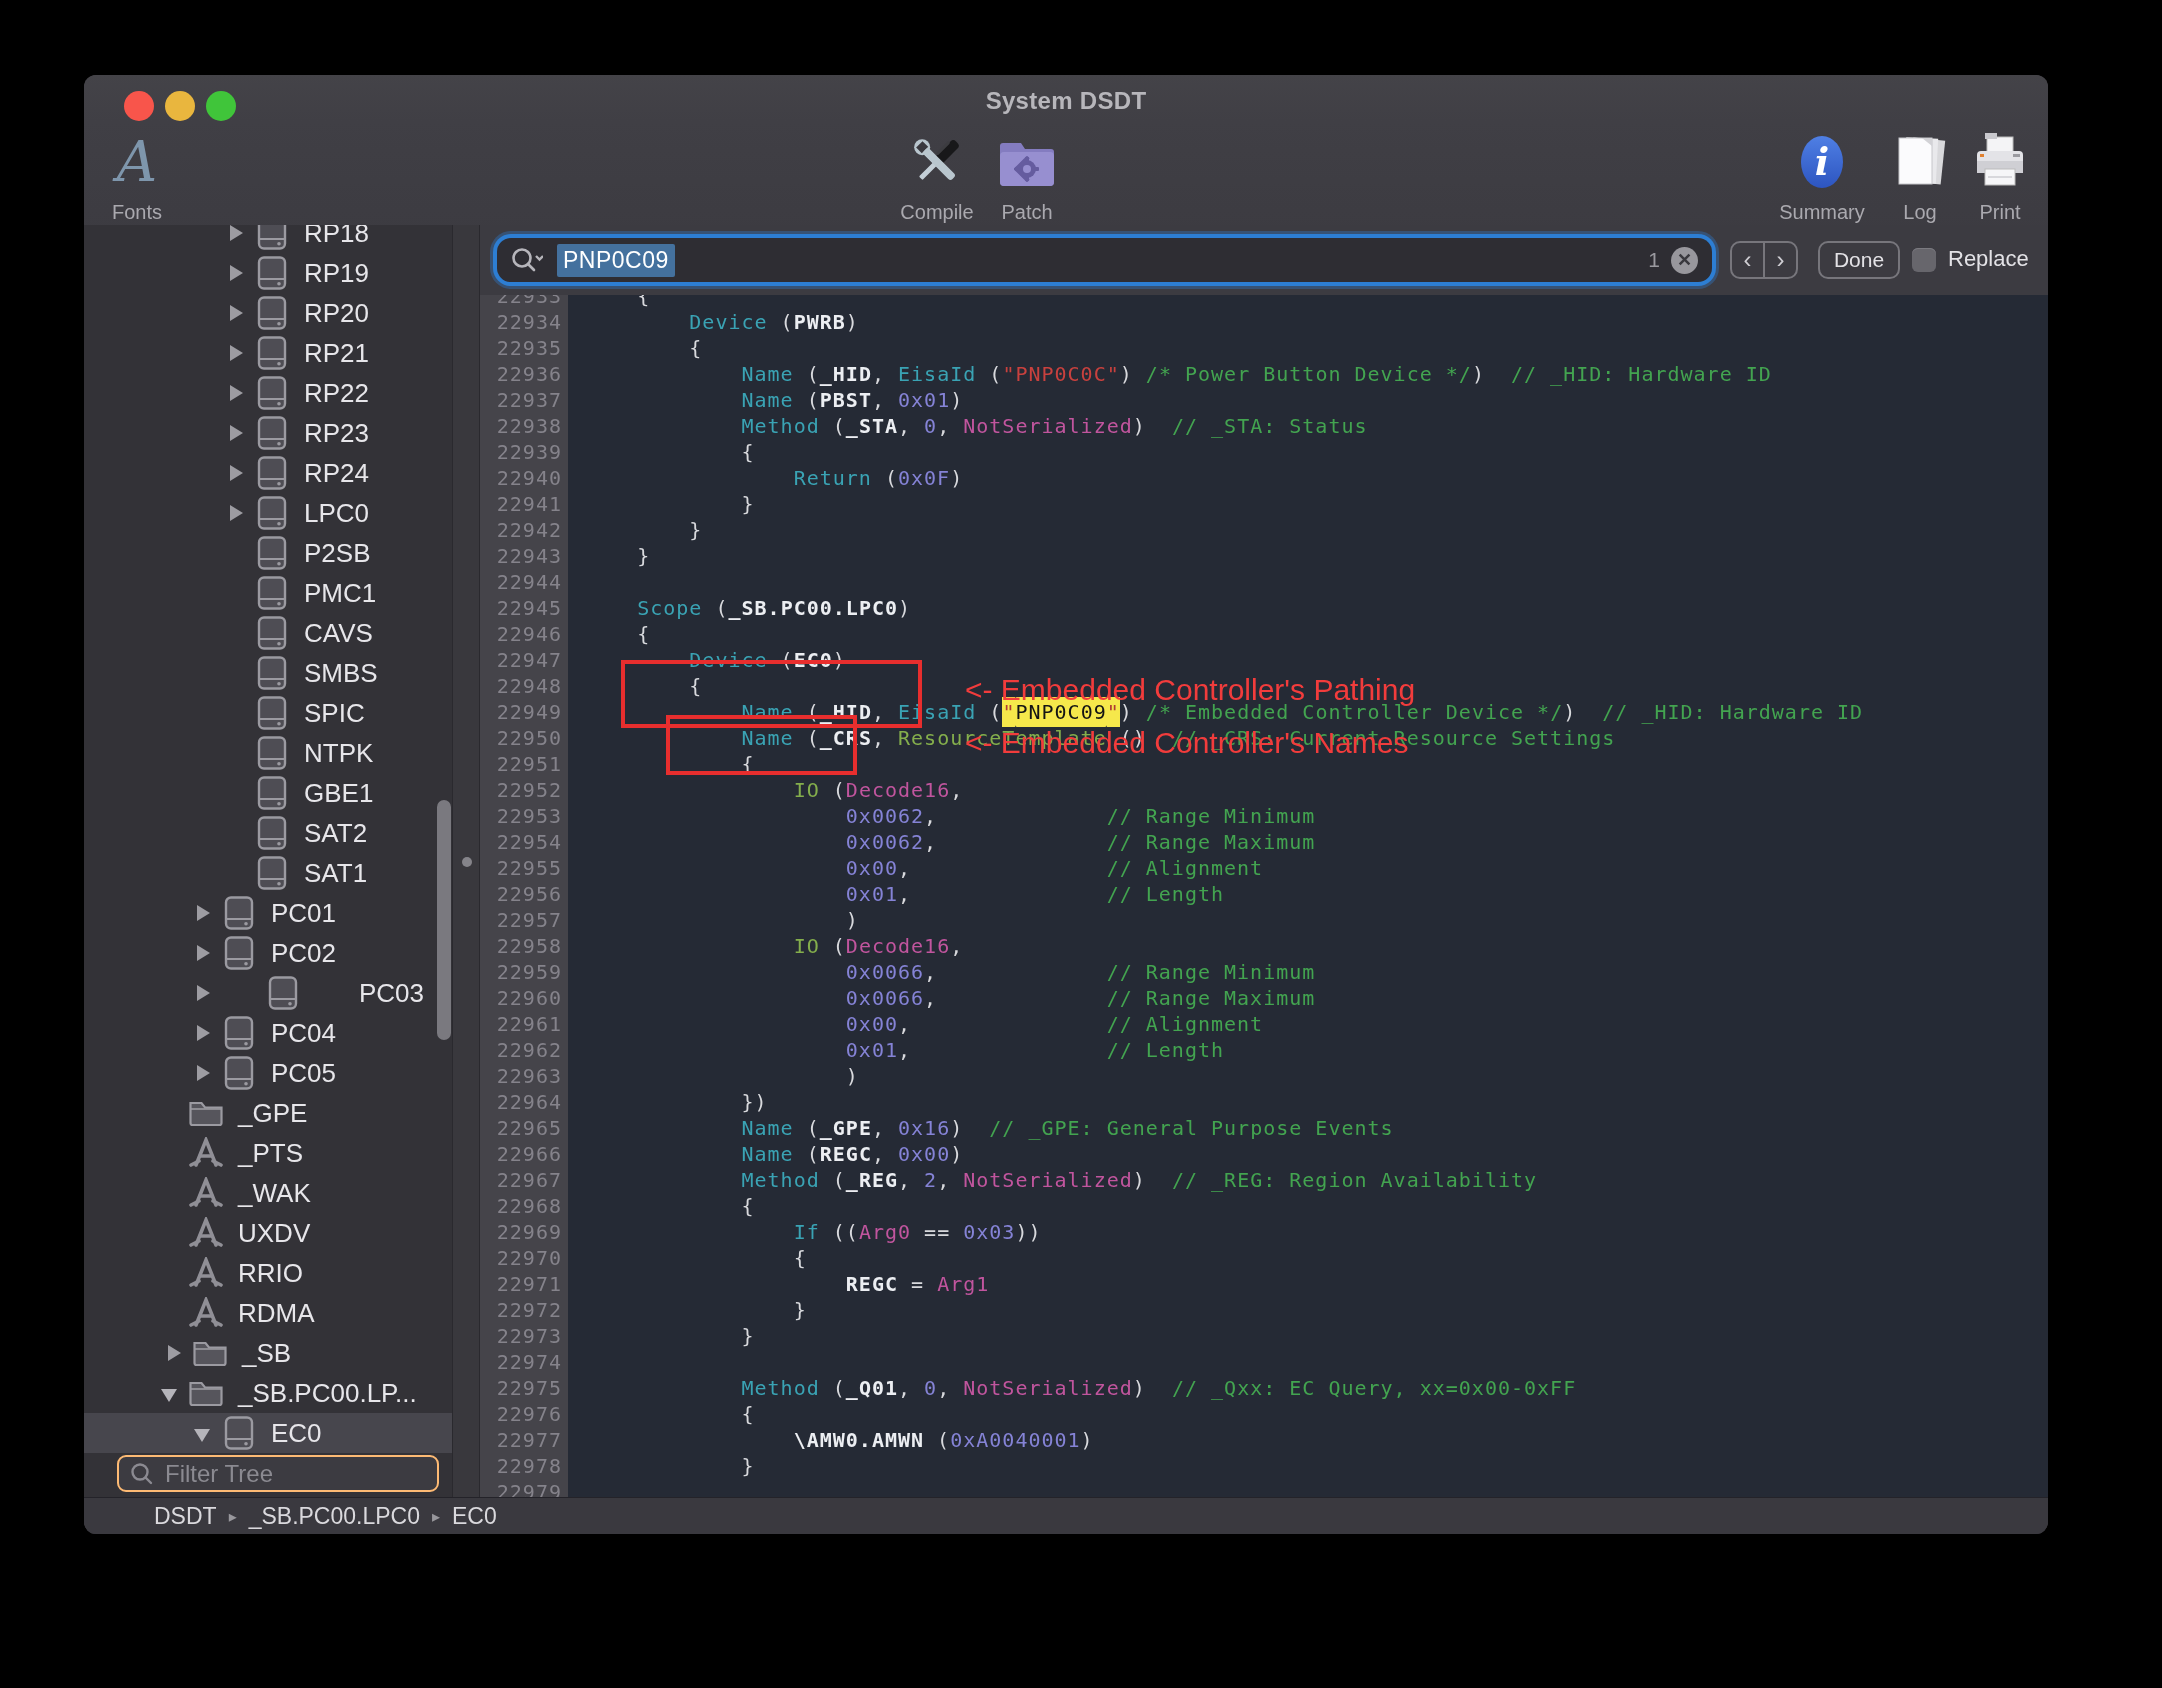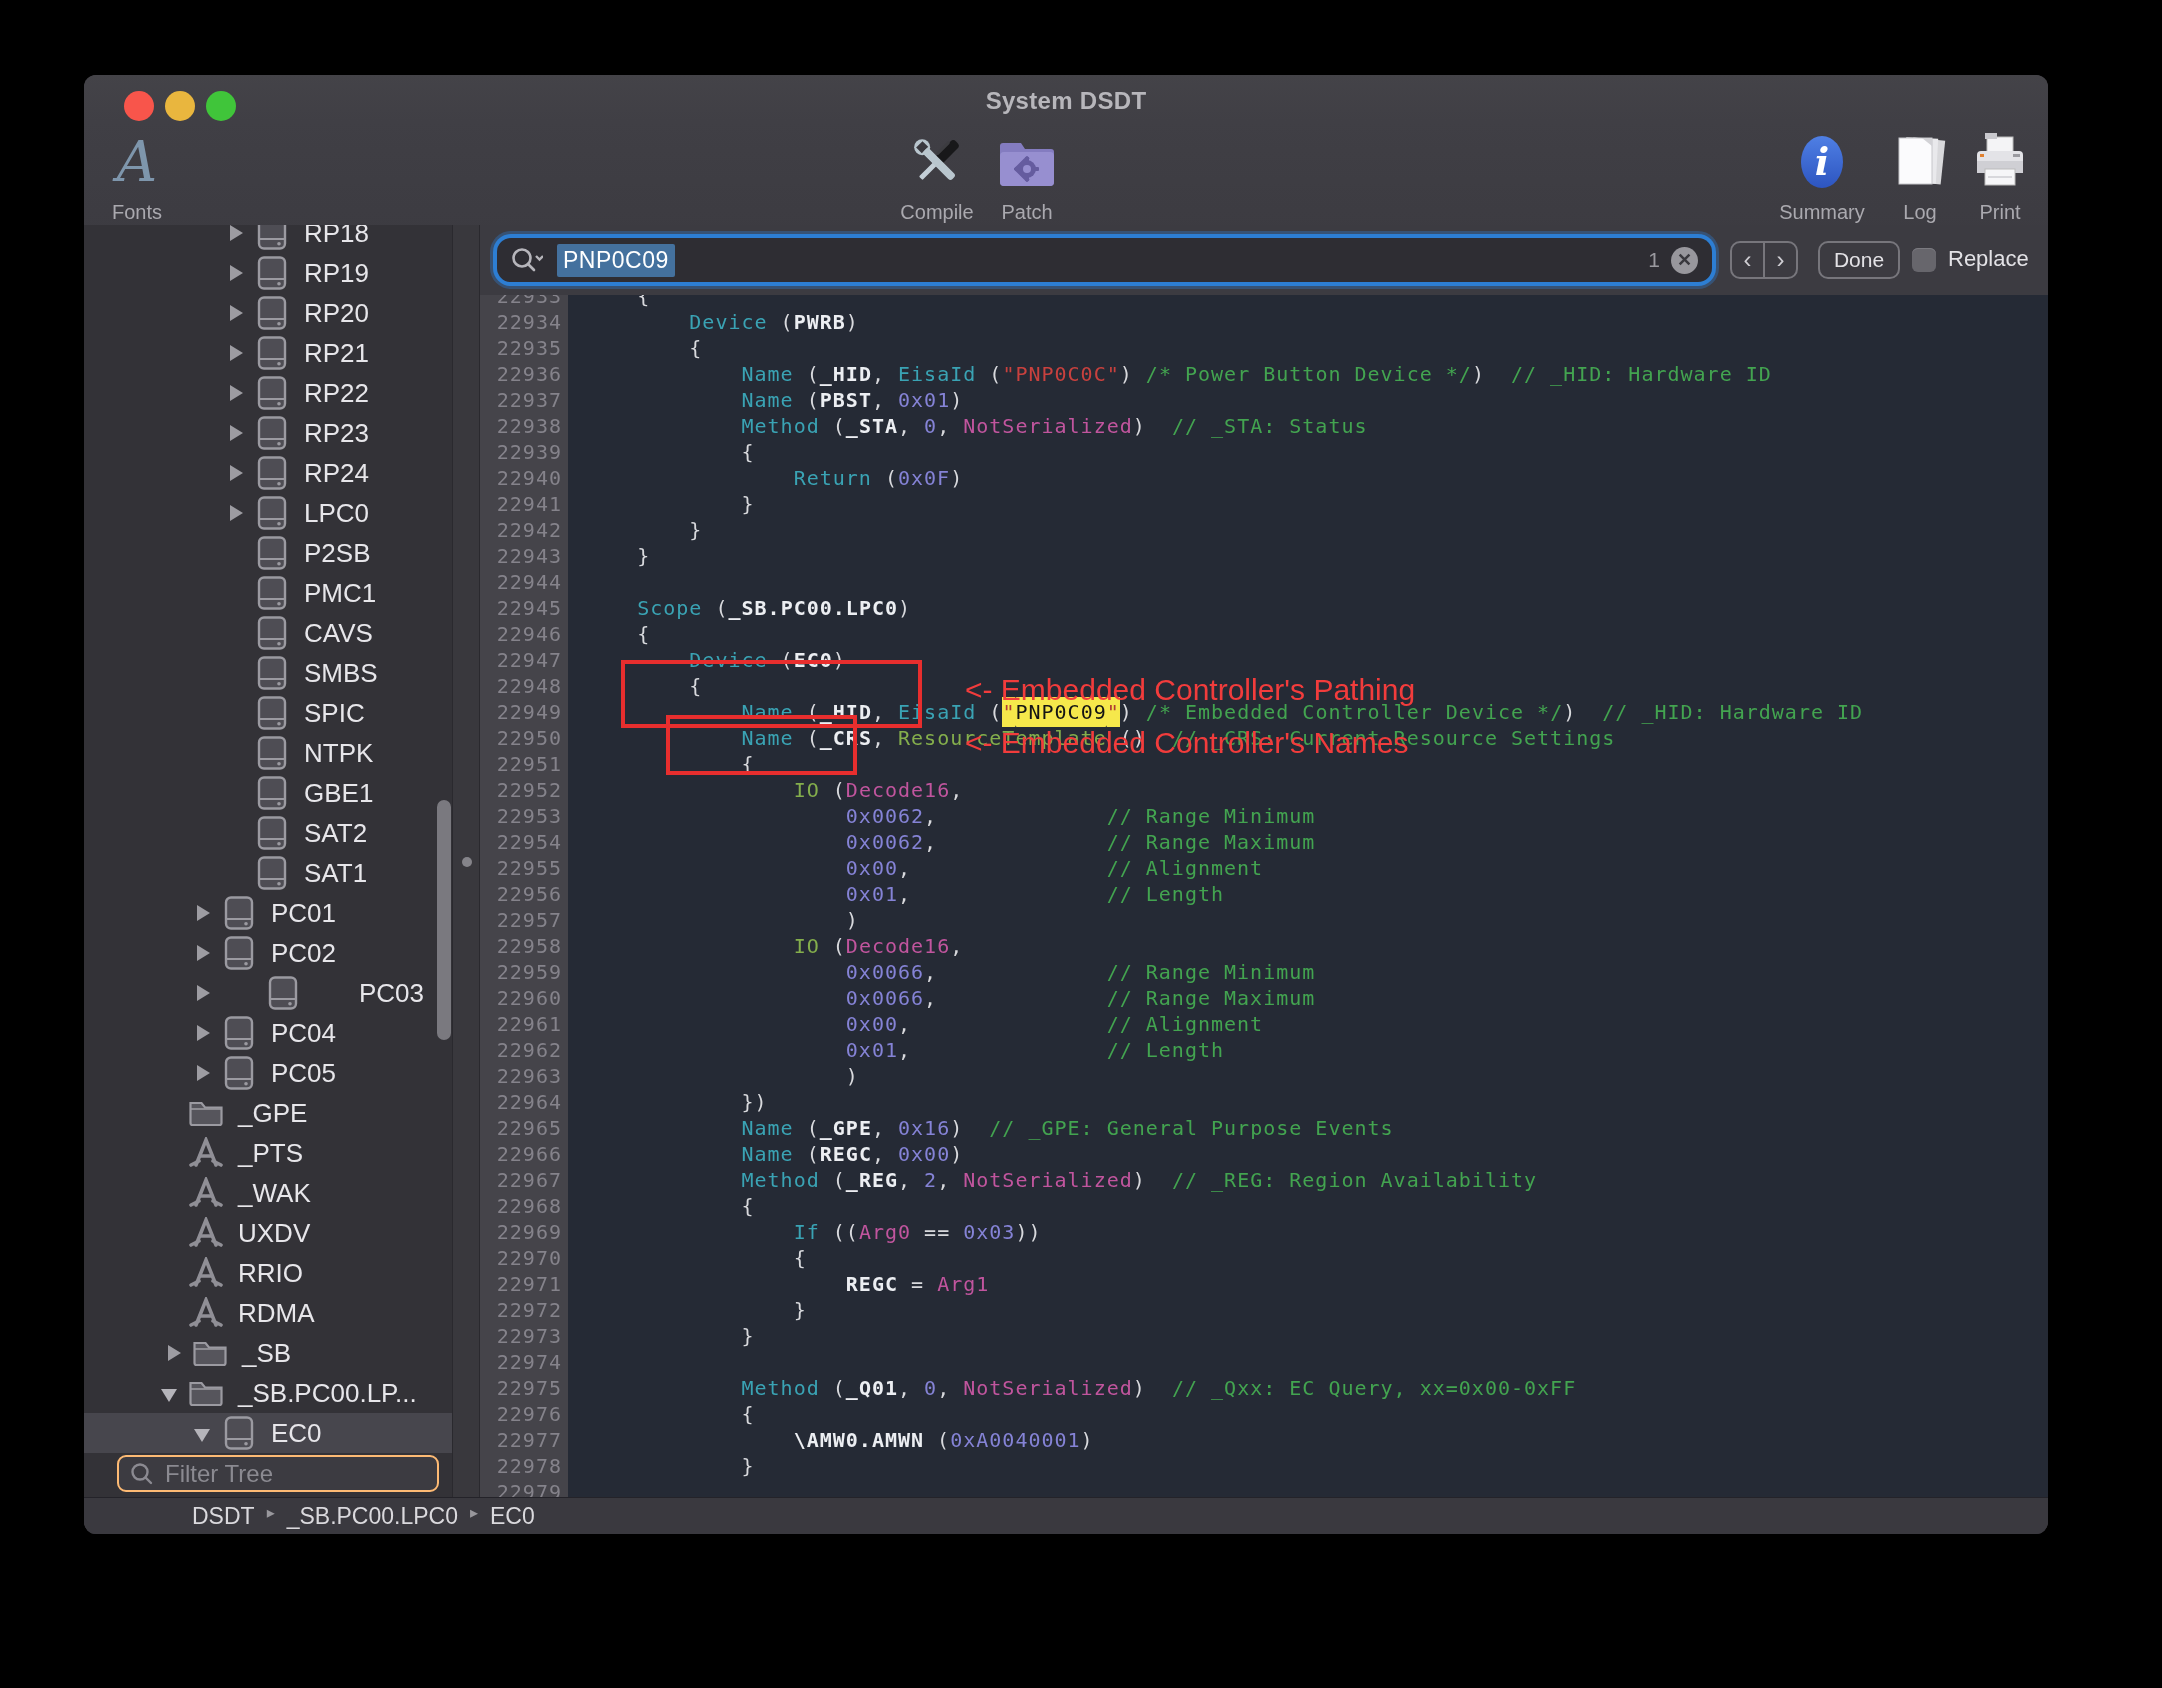--- a/index.html
+++ b/index.html
@@ -72,21 +72,21 @@
   .t-p{color:#d8d9dd;} .t-k{color:#3aa3b4;} .t-i{color:#eceef2;font-weight:bold;}
   .t-n{color:#8583d6;} .t-s{color:#c9413e;} .t-c{color:#43a450;}
   .t-r{color:#84ae4c;} .t-m{color:#c1559e;}
   .t-hl{background:#f6e84b;color:#141414;border-radius:2px;padding:3px 0;}
   .t-hq{background:#f6e84b;color:#b03b33;padding:3px 0;}
   .redbox{position:absolute;border:4px solid #e82e2e;z-index:5;}
   .annot{position:absolute;z-index:5;color:#f23c3c;font-size:30px;font-weight:500;white-space:nowrap;}
   
   #statusbar{position:absolute;left:0;top:1422px;width:100%;height:37px;background:#3a393f;
              border-top:1px solid #242329;display:flex;align-items:center;}
-  #breadcrumb{margin-left:108px;display:flex;font-size:23px;color:#dad9dd;}
+  #breadcrumb{margin-left:70px;display:flex;align-items:center;font-size:23px;color:#dad9dd;}
   .crumb-sep{margin:0 12px;color:#98979c;font-size:16px;}
 </style>
 <style>.t-k{color:#3aa3b4;}.t-i{color:#eceef2;text-align:right;}.t-n{color:#8583d6;}.t-s{color:#c9413e;}.t-c{color:#43a450;}.t-r{color:#84ae4c;}.t-m{color:#c1559e;}.t-p{color:#d8d9dd;}.t-hl{background:#f6e84b;}.t-hq{background:#f6e84b;}.annot{color:#f23c3c;}</style></head>
 <body>
 
 <div id="stage">
   <div id="win">
 
     <div id="titlebar">
       <div class="tl" id="tl-close" style="left: 40px; background: rgb(248, 85, 75);"></div>

